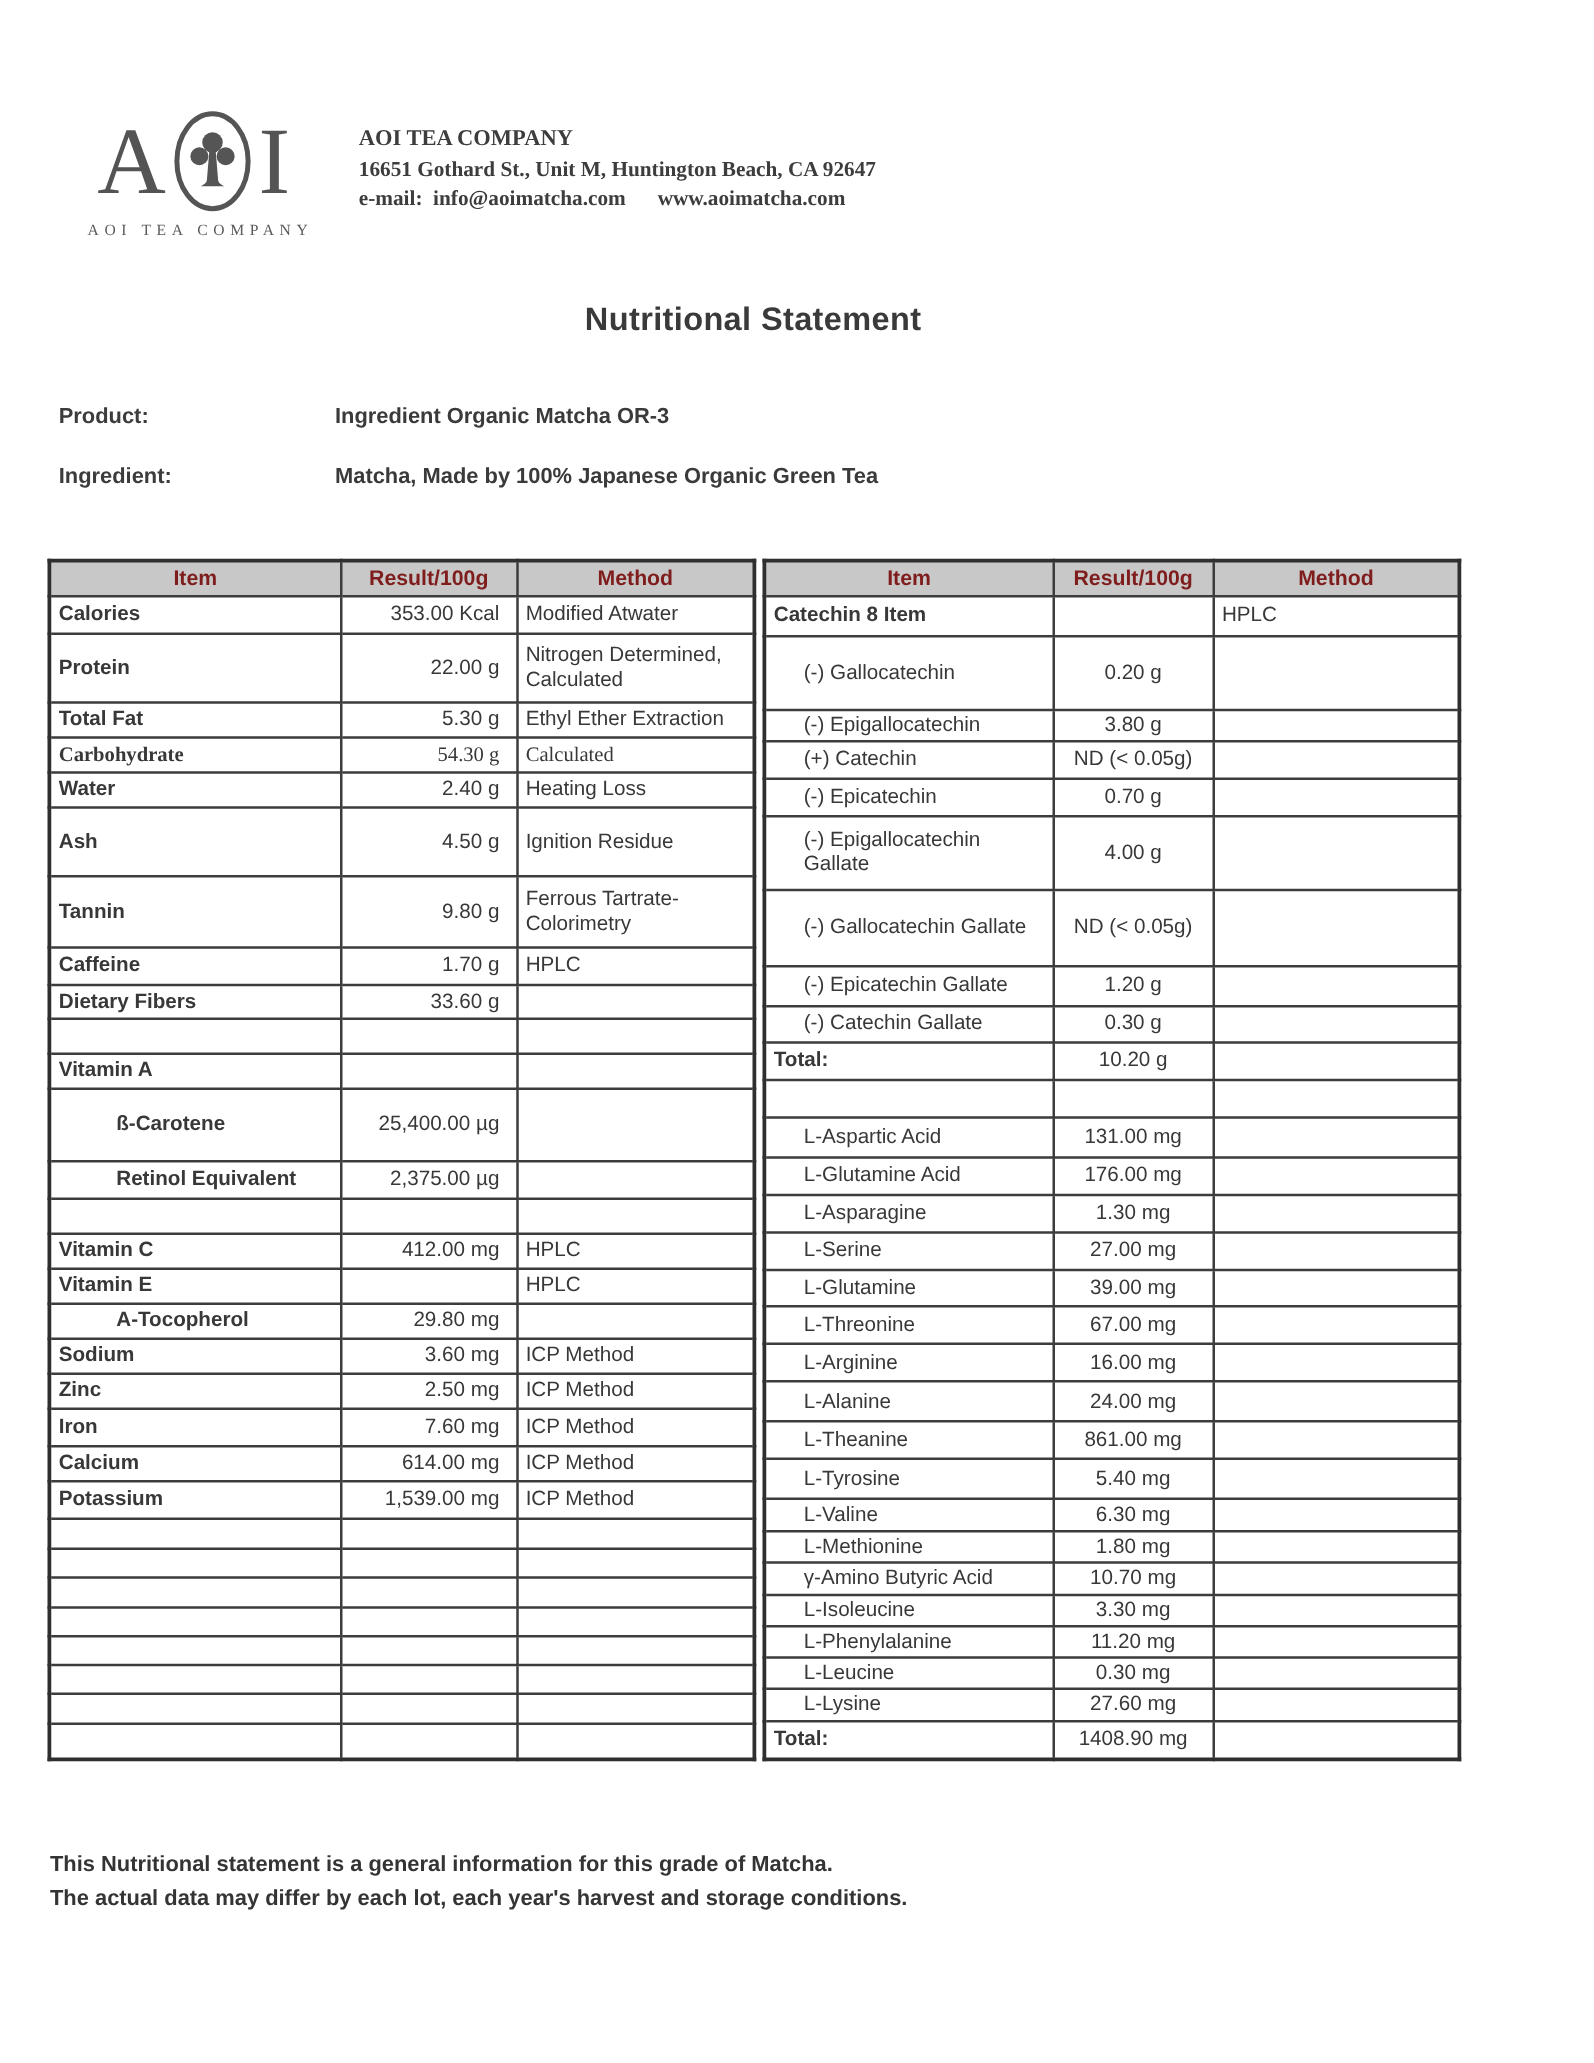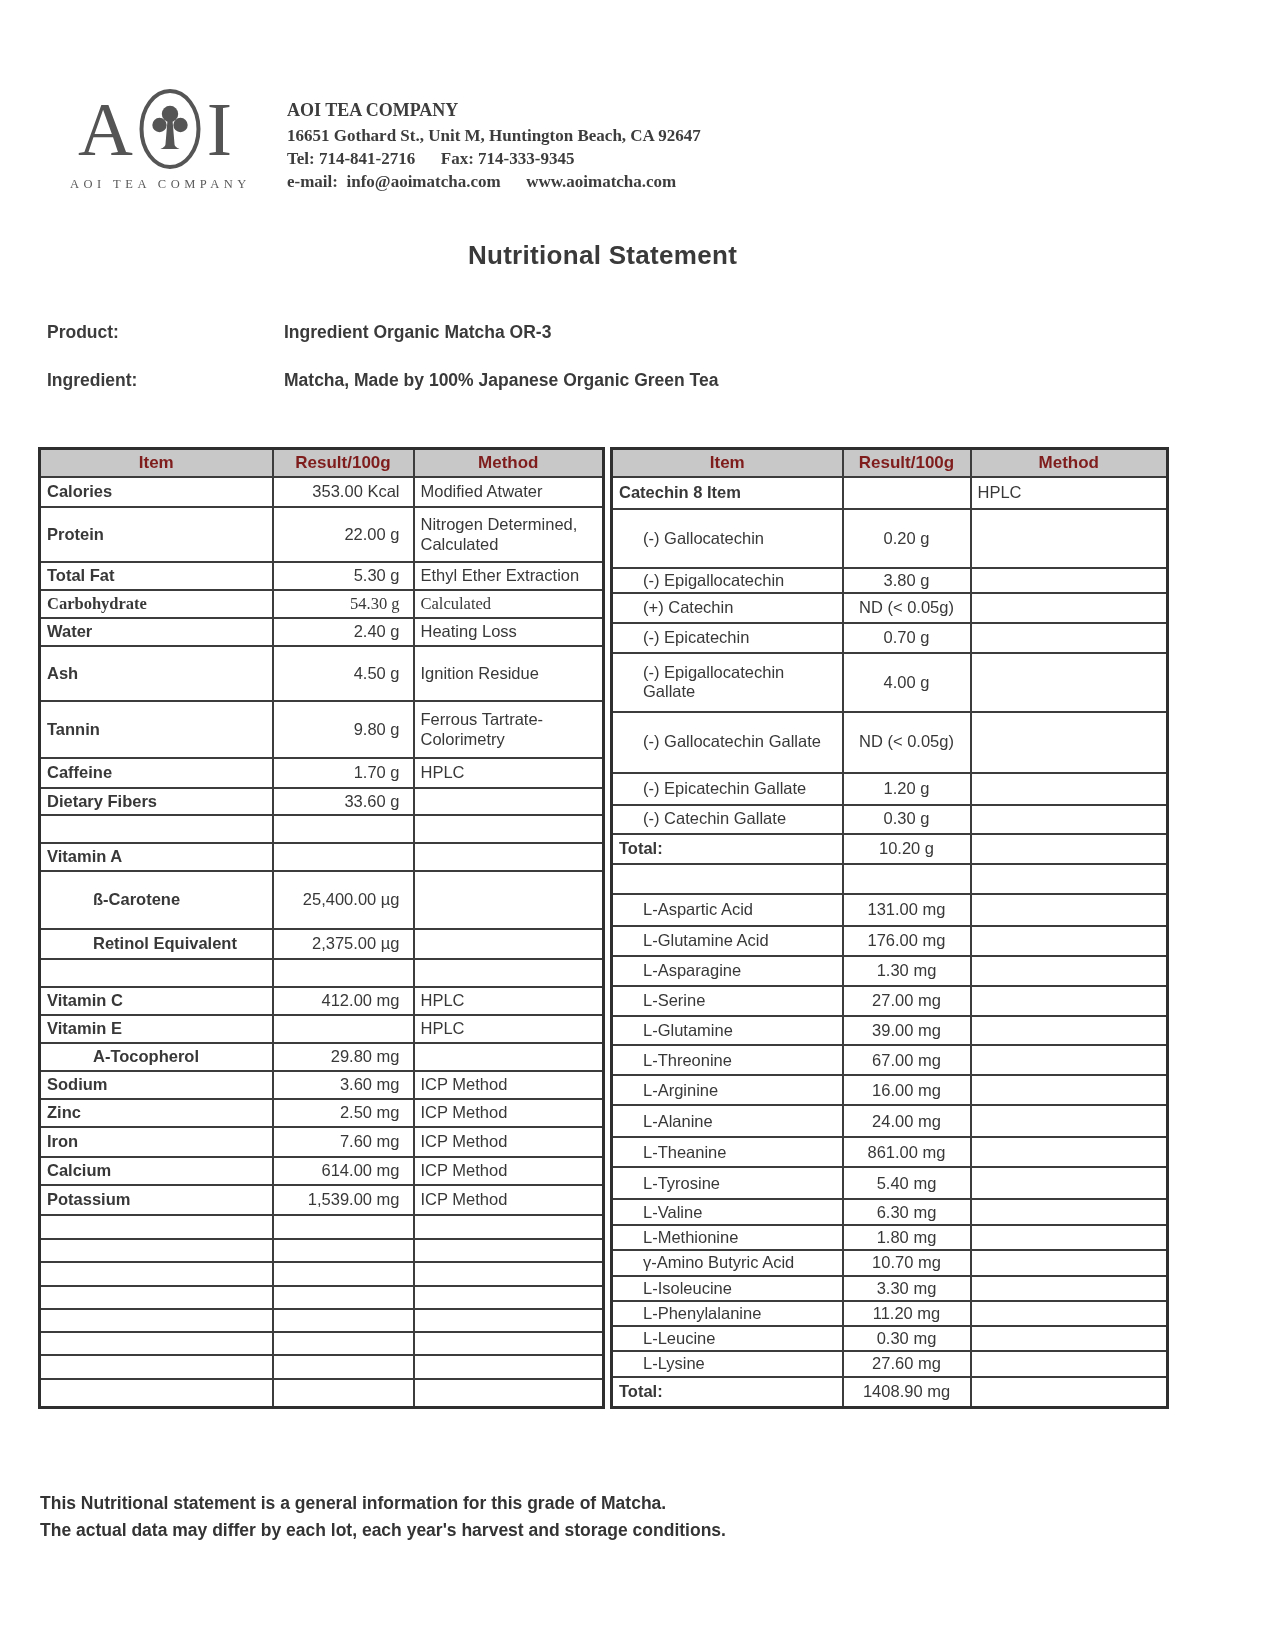--- a/index.html
+++ b/index.html
@@ -28,21 +28,21 @@
   .company-name{font-size:18px;font-weight:bold;color:#3d3d3d;margin-bottom:3px;}
   .company-line{font-size:17px;color:#3d3d3d;line-height:23px;font-weight:600;}
 
   
   .doc-title{
     position:absolute;left:0;top:240px;width:1205px;text-align:center;
     font-size:26px;font-weight:bold;color:#3a3a3a;letter-spacing:0.3px;
   }
   .field-row{position:absolute;left:0;width:100%;font-size:17.5px;}
   .field-row .lbl{position:absolute;left:47px;font-weight:600;color:#3c3c3c;}
-  .field-row .val{position:absolute;left:284px;font-weight:bold;color:#3a3a3a;}
+  .field-row .val{position:absolute;left:268px;font-weight:bold;color:#3a3a3a;}
   .row-product{top:322px;}
   .row-ingredient{top:370px;}
   .row-ingredient .val{font-weight:600;}
 
   
   .tables{position:absolute;left:38px;top:447px;display:flex;gap:5px;}
   table.tbl{
     border-collapse:collapse;table-layout:fixed;
     border:3px solid #2f2f2f;background:#fff;
   }
@@ -60,21 +60,21 @@
   td.item.bold{font-weight:bold;}
   td.method{text-align:left;padding-left:6px;}
   .tbl-left{width:564px;}
   .tbl-right{width:556px;}
   .tbl-left td.result{text-align:right;padding-right:13px;}
   .tbl-right td.result{text-align:center;}
   .tbl-left td.item.indent{padding-left:52px;font-weight:bold;}
   .tbl-right td.item.indent{padding-left:30px;font-weight:normal;}
 
   
-  .footer{position:absolute;left:40px;top:1478px;font-size:17.5px;font-weight:600;color:#343434;line-height:1.55;margin-top:12px;}
+  .footer{position:absolute;left:40px;top:1478px;font-size:17.5px;font-weight:600;color:#343434;line-height:1.55;}
 </style>
 </head>
 <body>
 
 <div class="logo">
   <div class="logo-row">
     <span class="logo-letter">A</span>
     <svg class="logo-oval" width="64" height="82" viewBox="0 0 64 82">
       <ellipse cx="32" cy="41" rx="28.5" ry="38" fill="none" stroke="#555555" stroke-width="4"></ellipse>
       <circle cx="32" cy="26" r="8.2" fill="#555555"></circle>
@@ -83,21 +83,20 @@
       <path d="M29.5 32 L34.5 32 L36.5 56 C36.5 58.5 39.5 60 41.5 61 L22.5 61 C24.5 60 27.5 58.5 27.5 56 Z" fill="#555555"></path>
     </svg>
     <span class="logo-letter">I</span>
   </div>
   <div class="logo-caption">AOI TEA COMPANY</div>
 </div>
 
 <div class="company">
   <div class="company-name">AOI TEA COMPANY</div>
   <div class="company-line">16651 Gothard St., Unit M, Huntington Beach, CA 92647</div>
-  <div class="company-line">Tel: 714-841-2716      Fax: 714-333-9345</div>
   <div class="company-line">e-mail:  info@aoimatcha.com      www.aoimatcha.com</div>
 </div>
 
 <div class="doc-title">Nutritional Statement</div>
 
 <div class="field-row row-product">
   <span class="lbl">Product:</span>
   <span class="val">Ingredient Organic Matcha OR-3</span>
 </div>
 <div class="field-row row-ingredient">

